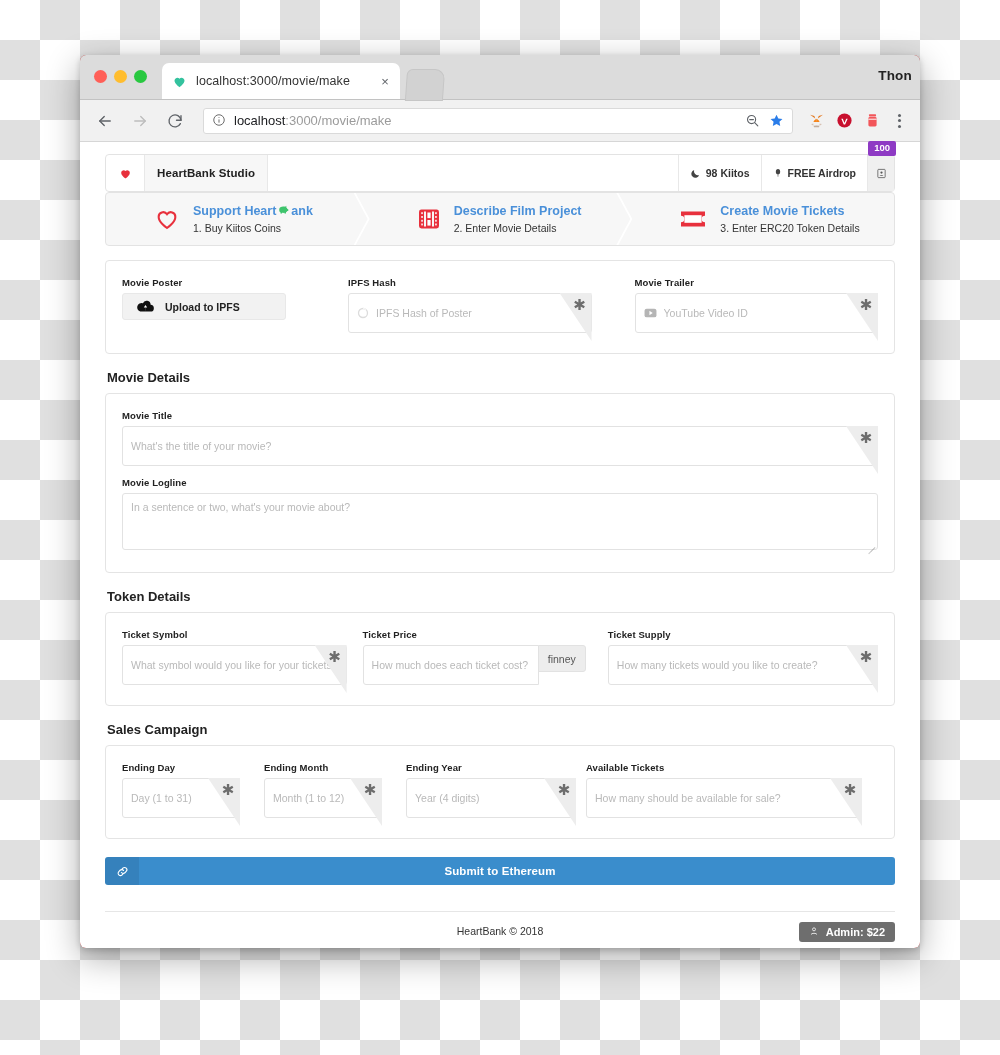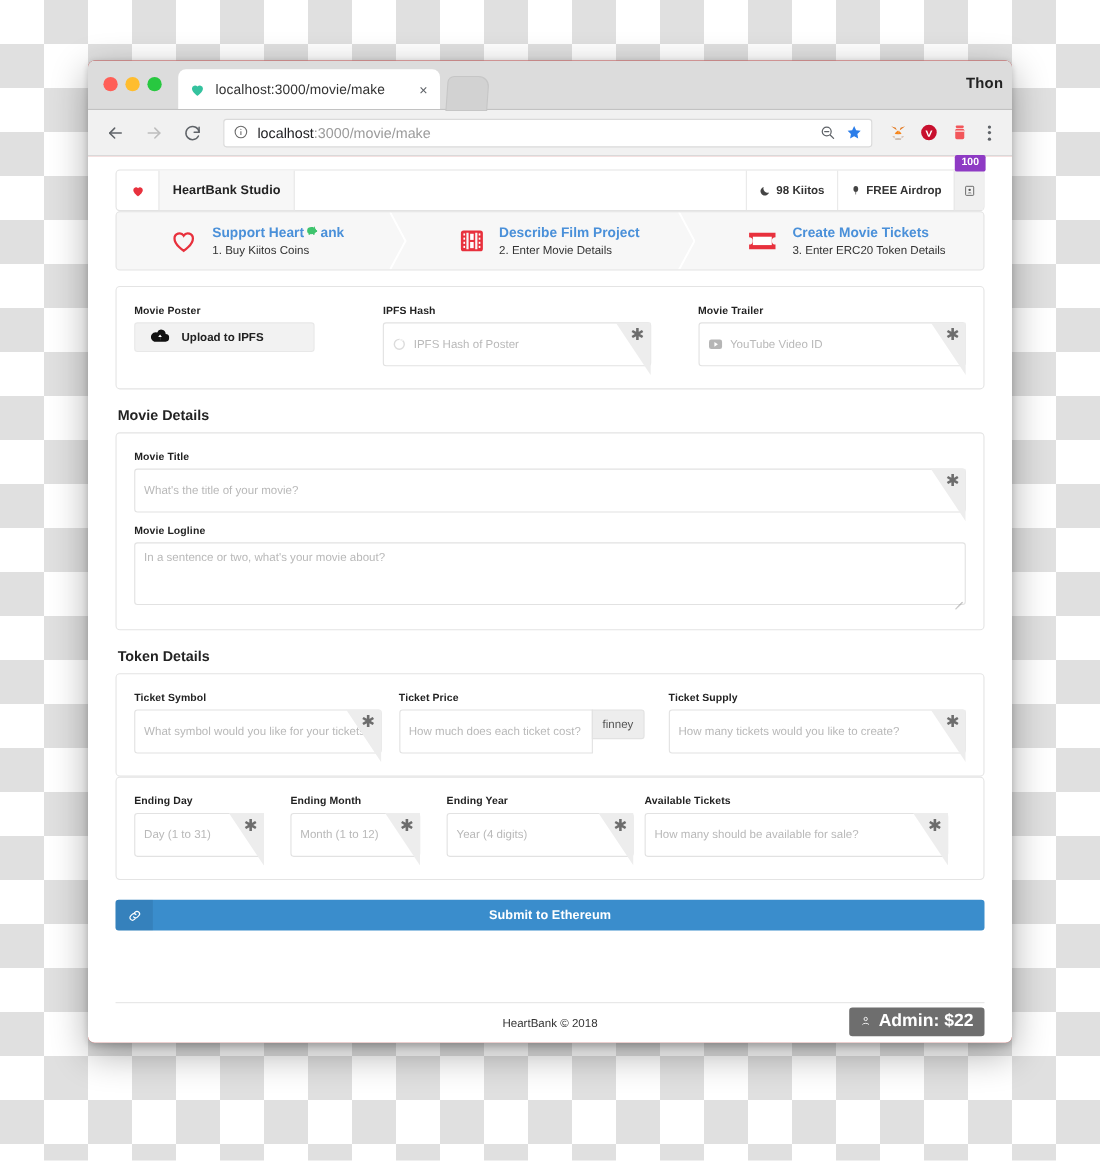--- a/index.html
+++ b/index.html
@@ -186,21 +186,21 @@
     flex:1 1 auto;text-align:center;color:#fff;font-size:11.5px;font-weight:700;
     margin-left:-34px;letter-spacing:.1px;
   }
   .footer{
     position:absolute;left:25px;right:25px;bottom:12px;border-top:1px solid #e6e6e6;
     padding-top:13px;display:flex;align-items:center;justify-content:center;
   }
   .foot-text{font-size:10.5px;color:#333;}
   .admin{
     position:absolute;right:0;bottom:-5px;background:#6e6e6e;color:#fff;border-radius:3px;
-    display:flex;align-items:center;gap:7px;padding:4px 10px;font-size:16px;font-weight:700;
+    display:flex;align-items:center;gap:7px;padding:4px 10px;font-size:11px;font-weight:700;
   }
 </style>
 </head>
 <body>
 
 <div class="browser">
 
   <div class="titlebar">
     <div class="lights">
       <span class="light l-red"></span>
@@ -500,20 +500,21 @@
             </div>
             <span class="req">
               <span class="fold"></span>
               <span class="ast">✱</span>
             </span>
           </div>
         </div>
       </div>
     </div>
 
+    <div class="sec-title">Sales Campaign</div>
     <div class="card" style="padding-bottom:20px;">
       <div class="fields">
         <div class="fgroup" style="width:118px;margin-right:24px;">
           <span class="flabel">Ending Day</span>
           <div class="inwrap">
             <div class="inbox">
               <span class="ph">Day (1 to 31)</span>
             </div>
             <span class="req">
               <span class="fold"></span>

